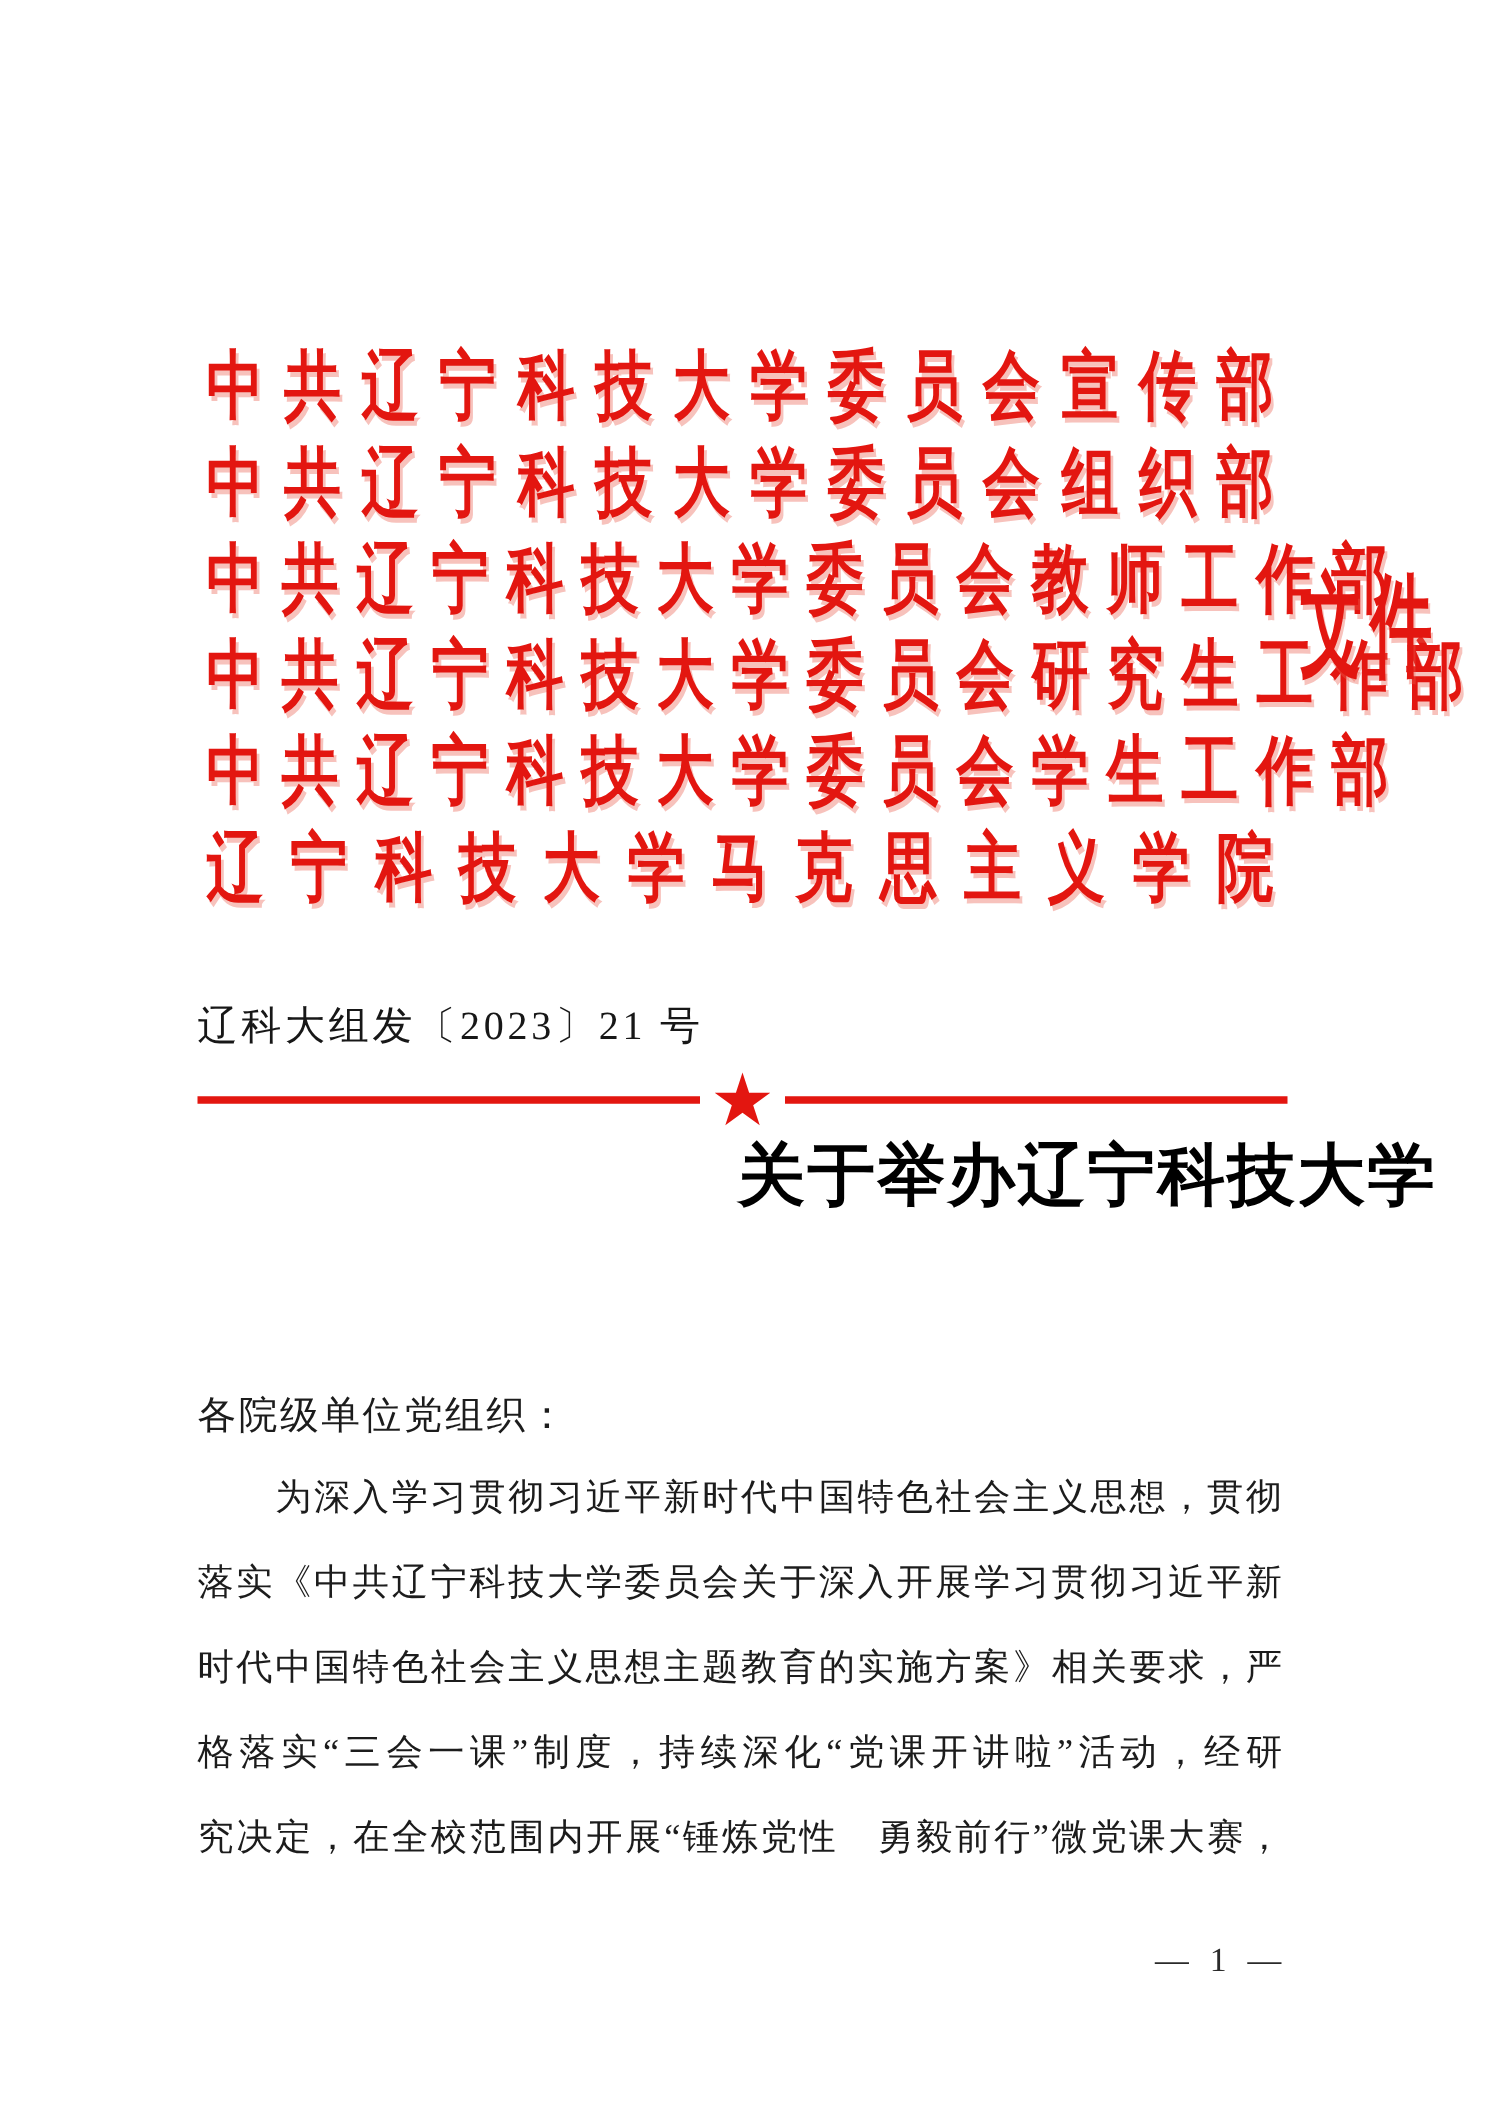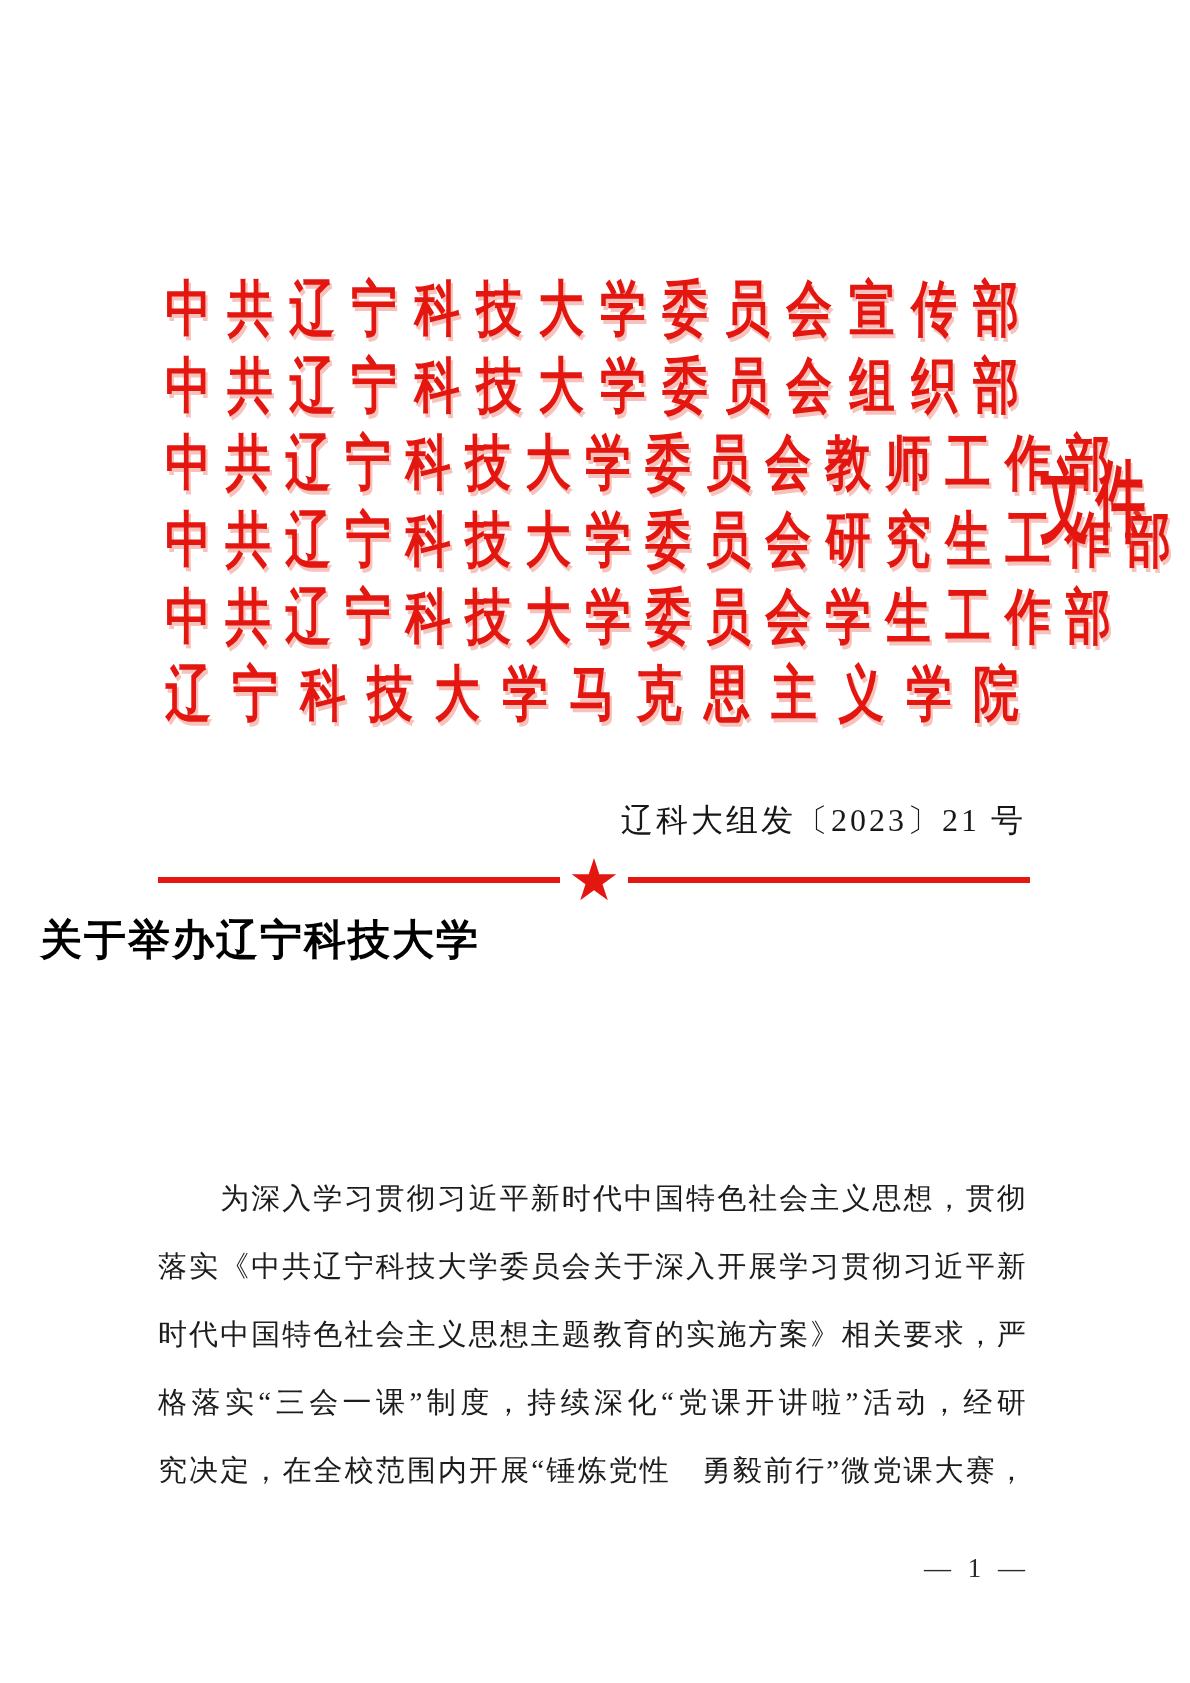--- a/index.html
+++ b/index.html
@@ -56,21 +56,21 @@
     transform-origin: left center;
     text-shadow: 3px 4px 0 rgba(235, 95, 80, 0.38);
   }
 
   
   .doc-number {
     position: absolute;
     left: 158px;
     top: 802px;
     width: 868px;
-    text-align: right;
+    text-align: left;
     font-size: 32px;
     line-height: 36px;
     letter-spacing: 3px;
     color: #171717;
   }
 
   
   .divider {
     position: absolute;
     left: 158px;
@@ -92,22 +92,22 @@
     line-height: 58px;
     color: #e31610;
     font-family: "DejaVu Sans", sans-serif;
   }
 
   
   .title-line {
     position: absolute;
     left: 40px;
     width: 1110px;
-    text-align: left;
-    font-size: 42px;
+    text-align: right;
+    font-size: 54px;
     line-height: 60px;
     font-weight: 700;
     color: #000000;
     letter-spacing: 2px;
     white-space: nowrap;
   }
   .title-1 { top: 910px; }
   .title-2 { top: 970px; }
 
   
@@ -265,20 +265,21 @@
   <div class="doc-number">辽科大组发〔2023〕21 号</div>
 
   <div class="divider">
     <div class="seg"></div>
     <div class="star">★</div>
     <div class="seg"></div>
   </div>
 
   <div class="title-line title-1">关于举办辽宁科技大学</div>
 
+  <div class="salutation">各院级单位党组织：</div>
 
   <div class="body-block">
     <div class="body-line">
         <span>　</span>
         <span>　</span>
         <span>为</span>
         <span>深</span>
         <span>入</span>
         <span>学</span>
         <span>习</span>

